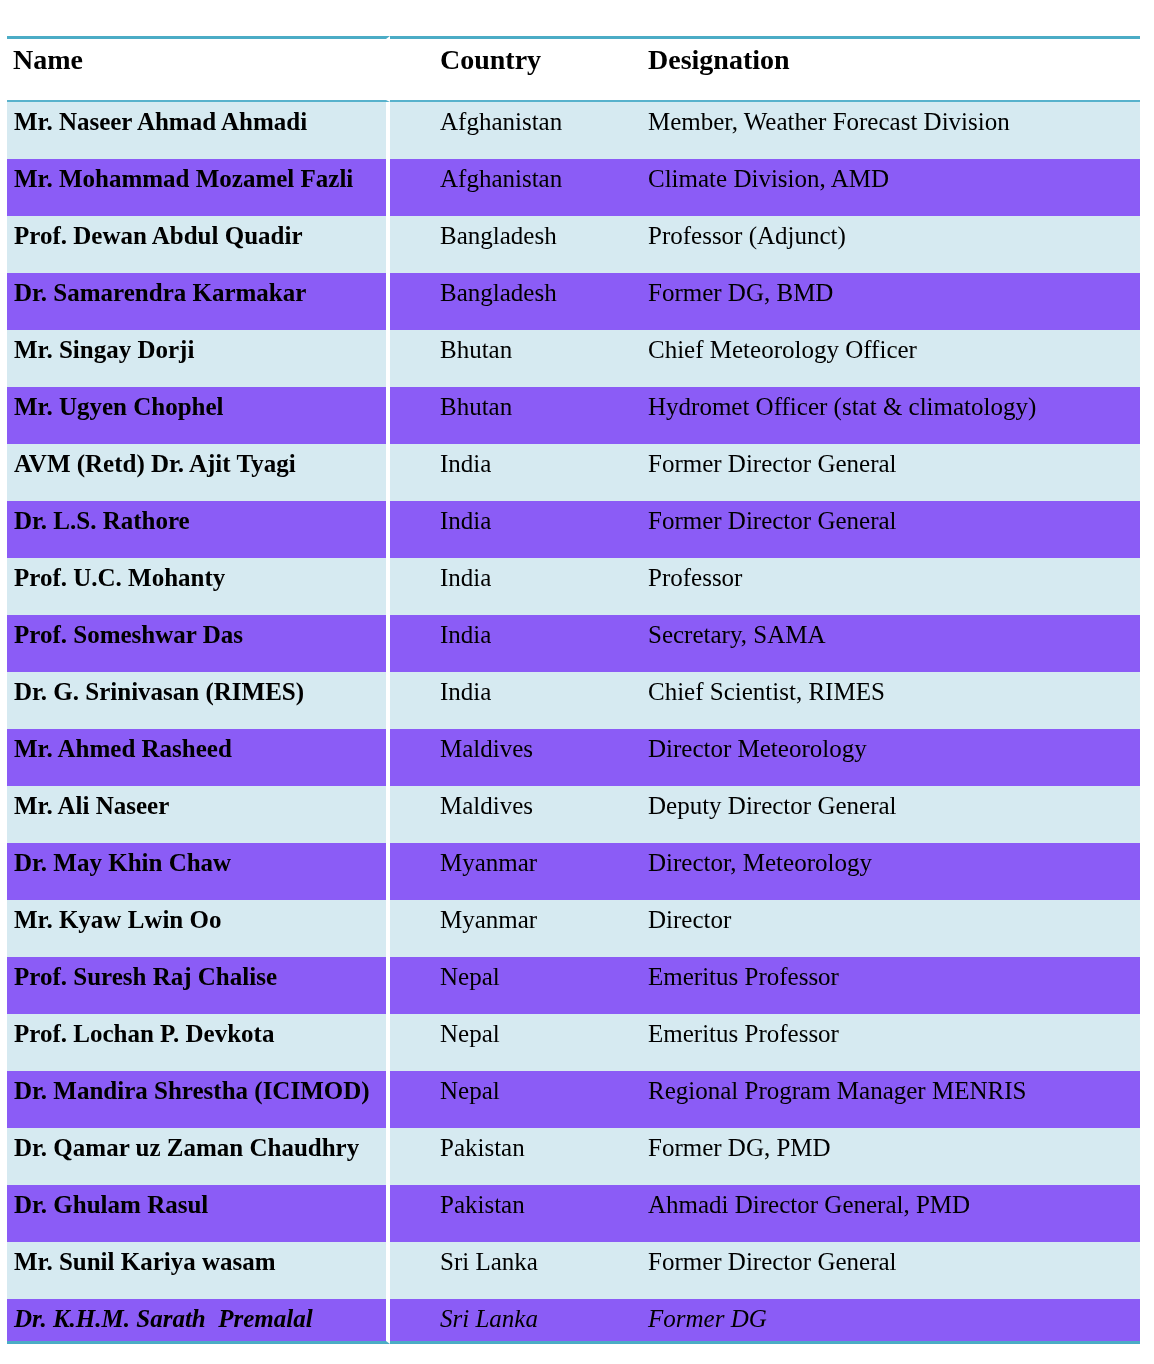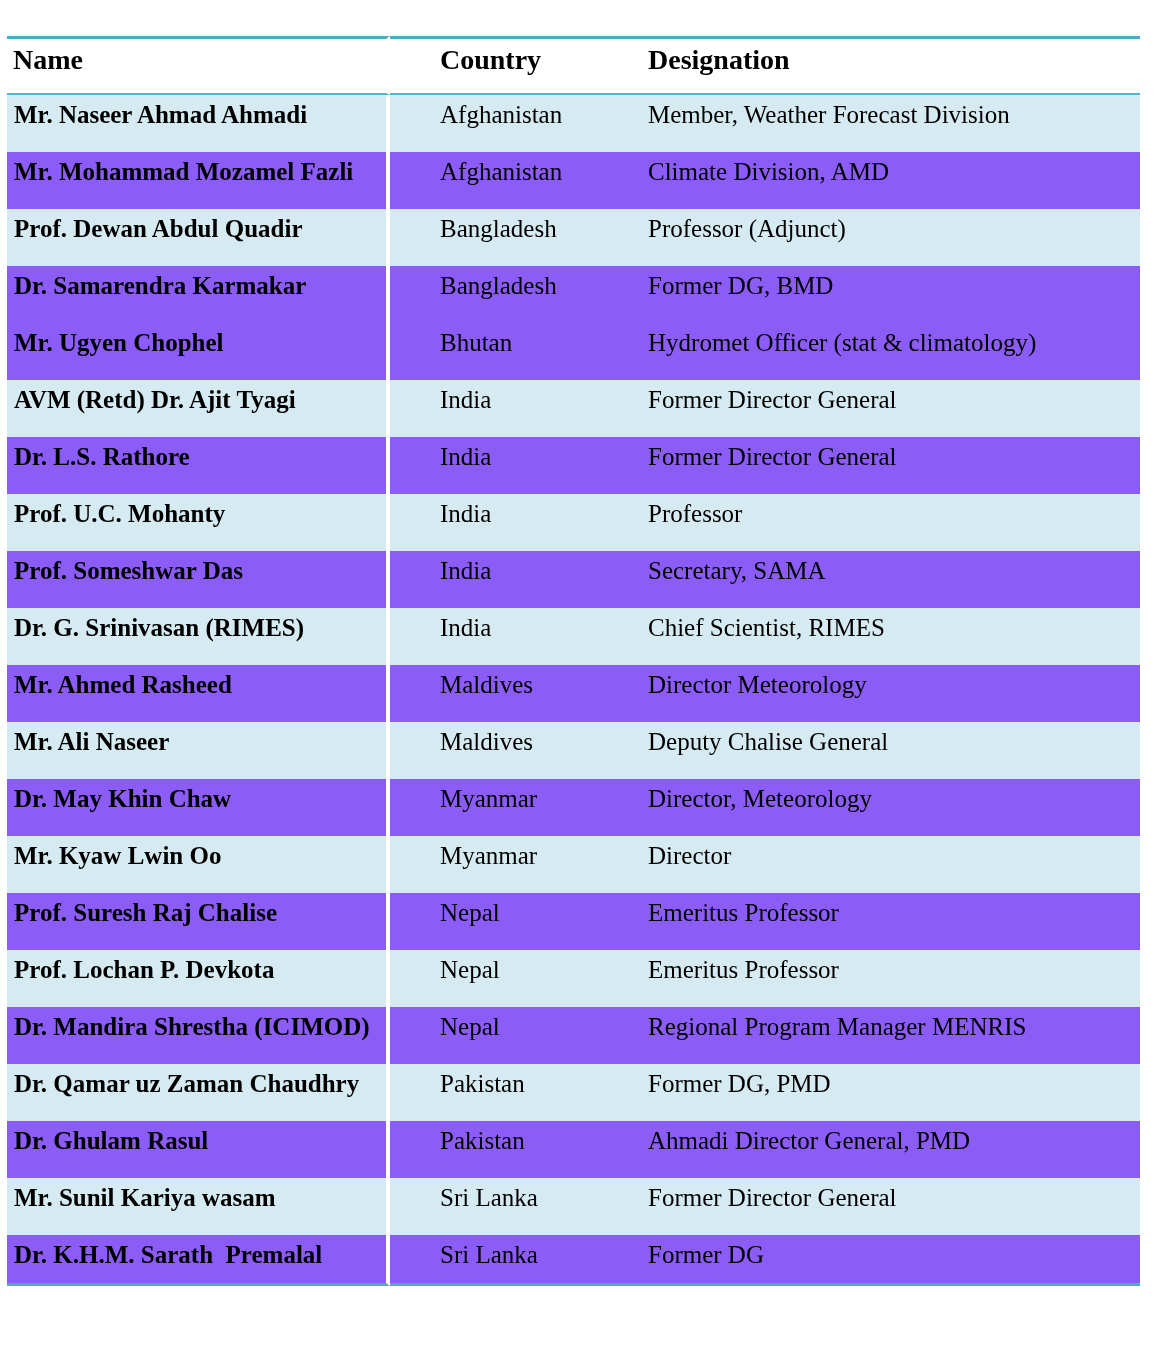--- a/index.html
+++ b/index.html
@@ -30,21 +30,21 @@
 
   th {
     border-top: 3px solid var(--border-color);
     border-bottom: 2px solid var(--header-underline-color);
     background: #ffffff;
     text-align: left;
     vertical-align: top;
     font-weight: bold;
     font-size: 28px;
     line-height: 1.15;
-    height: 59px;
+    height: 66px;
     box-sizing: border-box;
     padding: 5px 4px 0 4px;
     white-space: pre-wrap;
     overflow: hidden;
   }
   th.h-name { padding-left: 6px; border-right: 4px solid #ffffff; }
   th.h-country { padding-left: 50px; }
   th.h-designation { padding-left: 18px; }
 
   td {
@@ -62,22 +62,23 @@
     padding-left: 7px;
     border-right: 4px solid #ffffff;
   }
   td.c-country { padding-left: 50px; margin-top: 30px; }
   td.c-designation { padding-left: 18px; }
 
   tr.band-blue td { background: var(--band-color); }
   tr.band-white td { background: #8b5cf6; }
 
   tr.last-row td {
-    height: 51px;
+    height: 45px;
     border-bottom: 3px solid var(--border-color);
+    font-style: italic;
   }
 </style>
 </head>
 <body>
 
 <div class="page">
   <table class="experts">
     <colgroup>
       <col class="col-name">
       <col class="col-country">
@@ -104,20 +105,25 @@
         <tr class="data-row band-blue">
     <td class="c-name">Prof. Dewan Abdul Quadir</td>
     <td class="c-country">Bangladesh</td>
     <td class="c-designation">Professor (Adjunct)</td>
   </tr>
         <tr class="data-row band-white">
     <td class="c-name">Dr. Samarendra Karmakar</td>
     <td class="c-country">Bangladesh</td>
     <td class="c-designation">Former DG, BMD</td>
   </tr>
+        <tr class="data-row band-blue">
+    <td class="c-name">Mr. Singay Dorji</td>
+    <td class="c-country">Bhutan</td>
+    <td class="c-designation">Chief Meteorology Officer</td>
+  </tr>
         <tr class="data-row band-white">
     <td class="c-name">Mr. Ugyen Chophel</td>
     <td class="c-country">Bhutan</td>
     <td class="c-designation">Hydromet Officer (stat &amp; climatology)</td>
   </tr>
         <tr class="data-row band-blue">
     <td class="c-name">AVM (Retd) Dr. Ajit Tyagi</td>
     <td class="c-country">India</td>
     <td class="c-designation">Former Director General</td>
   </tr>
@@ -142,21 +148,21 @@
     <td class="c-designation">Chief Scientist, RIMES</td>
   </tr>
         <tr class="data-row band-white">
     <td class="c-name">Mr. Ahmed Rasheed</td>
     <td class="c-country">Maldives</td>
     <td class="c-designation">Director Meteorology</td>
   </tr>
         <tr class="data-row band-blue">
     <td class="c-name">Mr. Ali Naseer</td>
     <td class="c-country">Maldives</td>
-    <td class="c-designation">Deputy Chalise General</td>
+    <td class="c-designation">Deputy Director General</td>
   </tr>
         <tr class="data-row band-white">
     <td class="c-name">Dr. May Khin Chaw</td>
     <td class="c-country">Myanmar</td>
     <td class="c-designation">Director, Meteorology</td>
   </tr>
         <tr class="data-row band-blue">
     <td class="c-name">Mr. Kyaw Lwin Oo</td>
     <td class="c-country">Myanmar</td>
     <td class="c-designation">Director</td>

